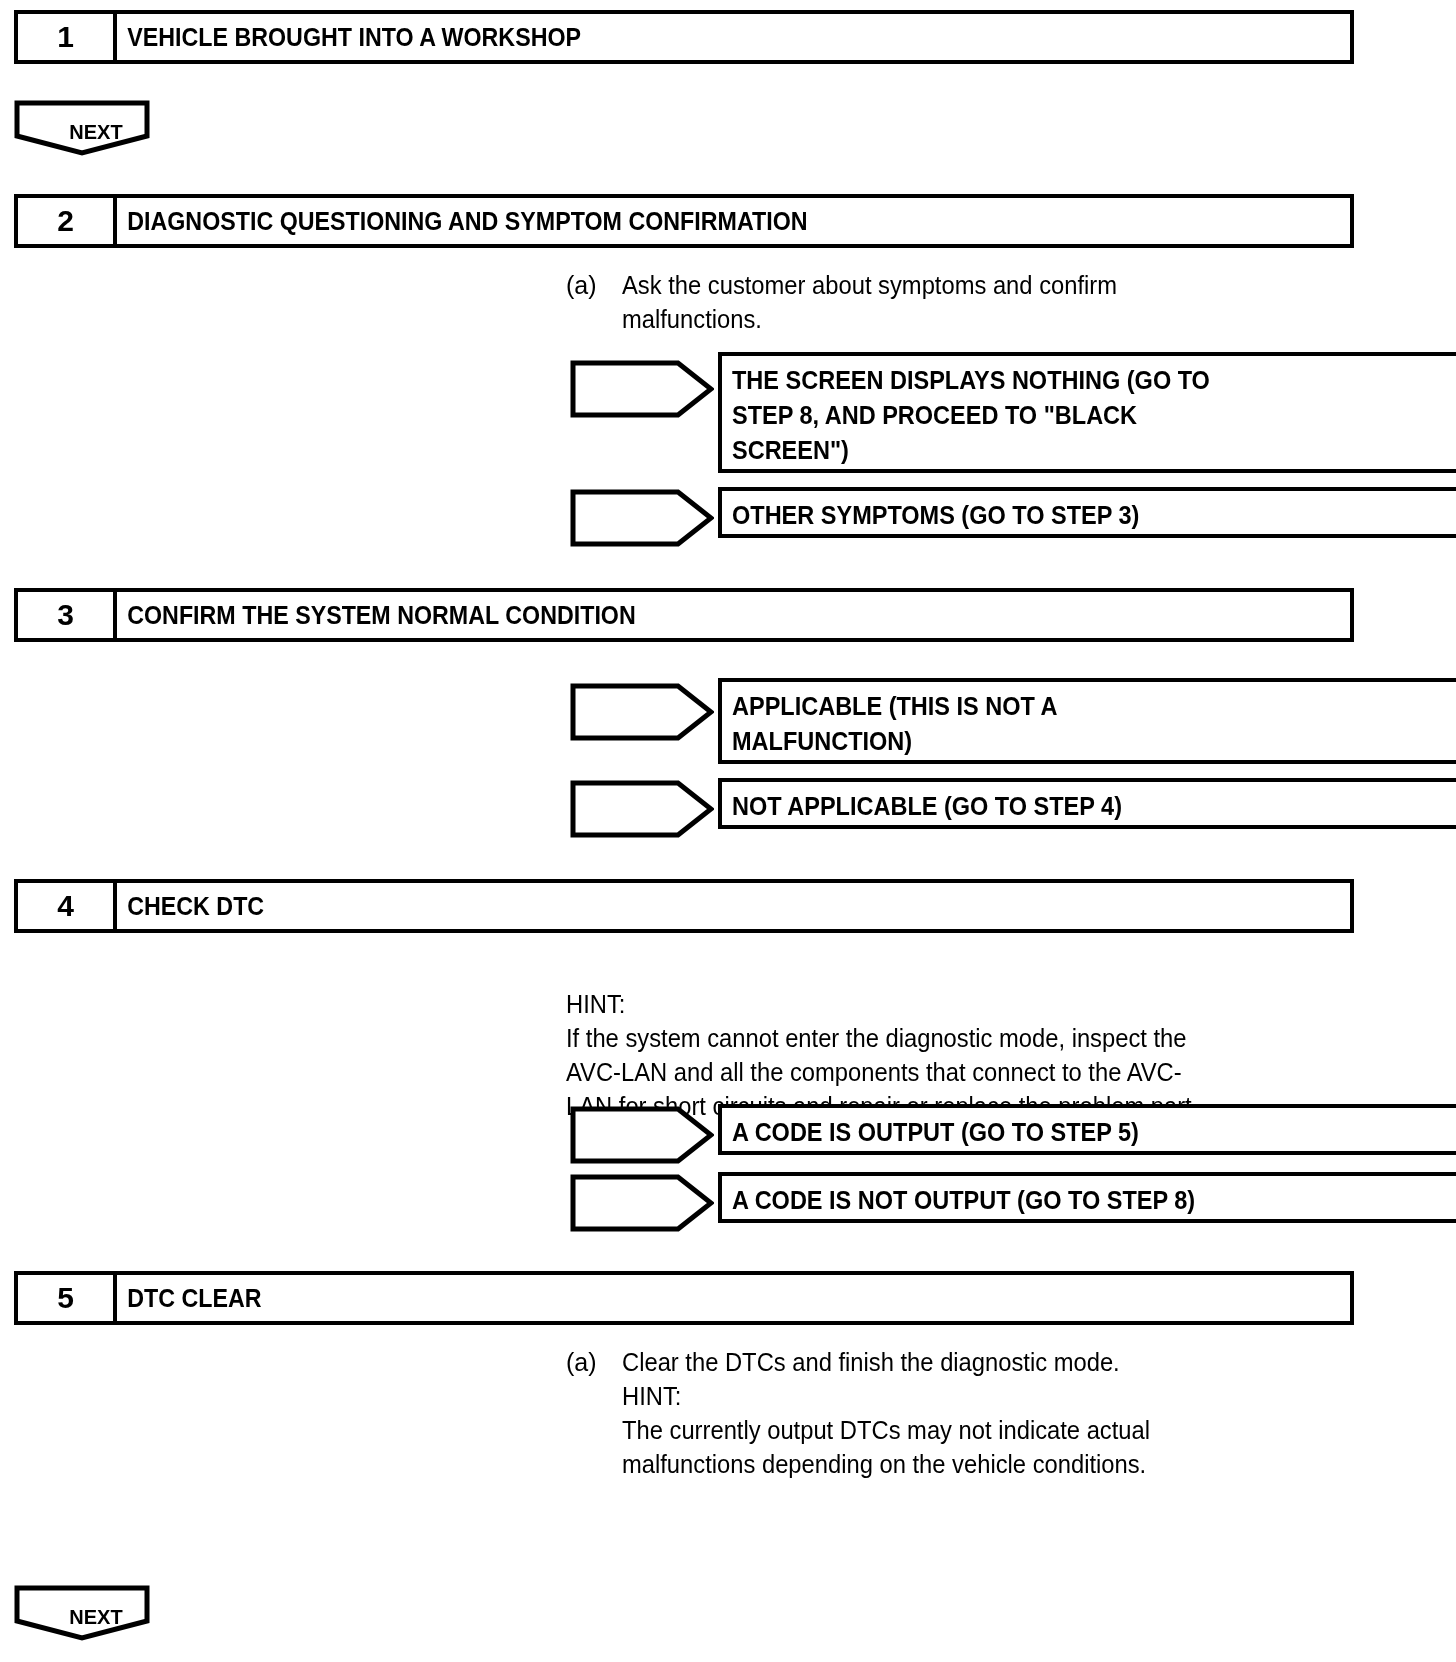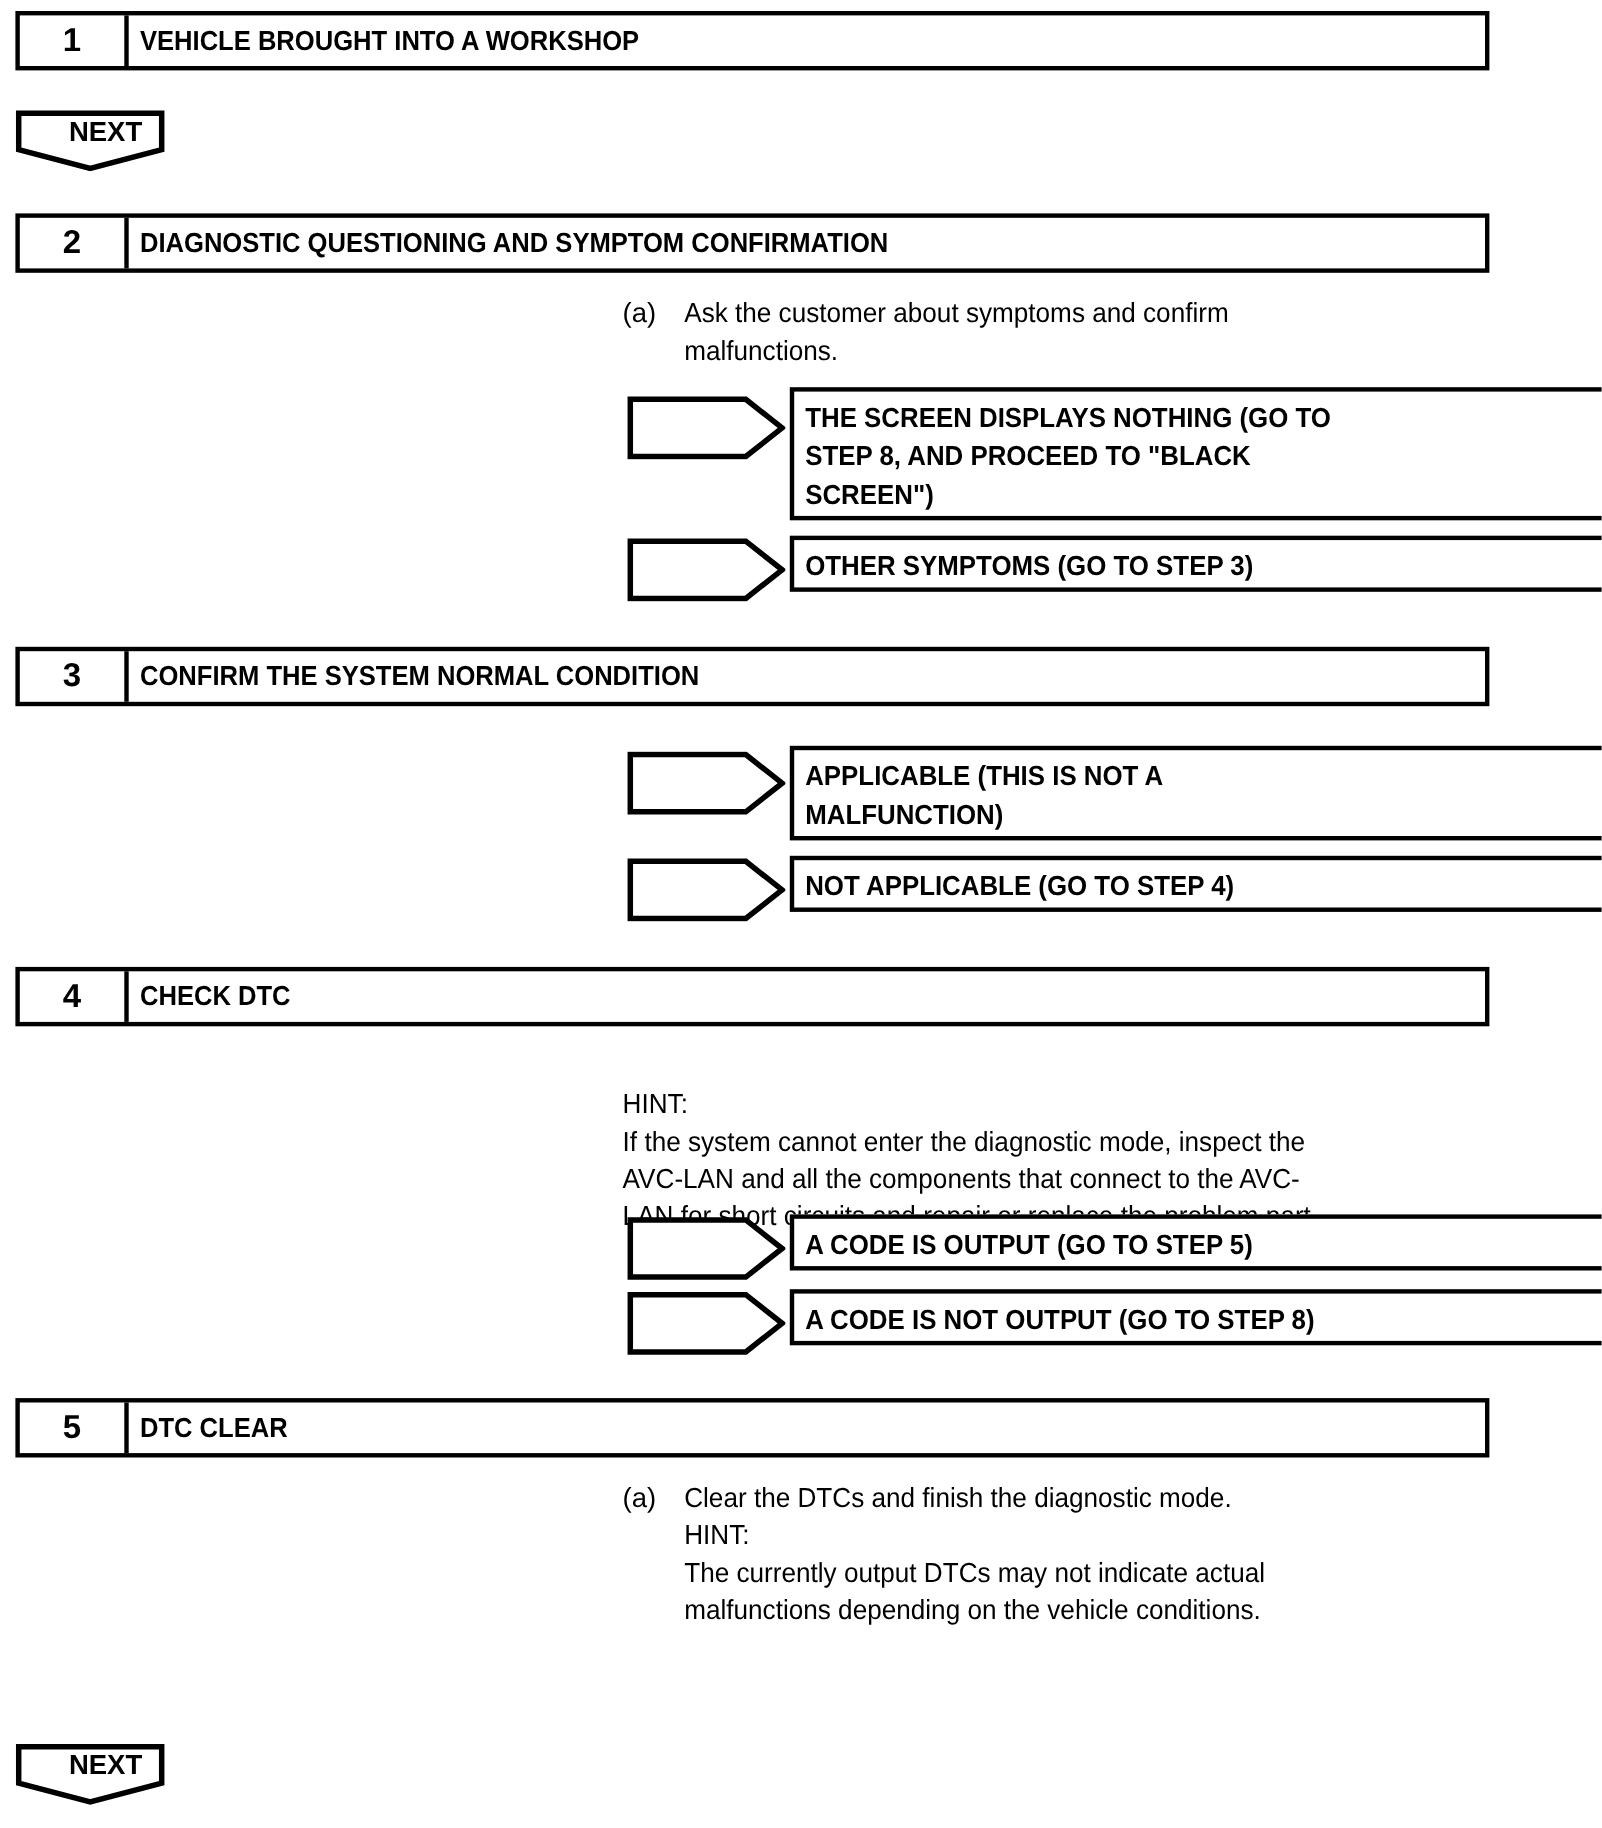--- a/index.html
+++ b/index.html
@@ -56,28 +56,28 @@
   
   .next-shape{
     position:absolute;
     left:14px;
     width:136px;
     height:56px;
   }
   .next-shape svg{display:block;width:136px;height:56px;}
   .next-label{
     position:absolute;
-    left:0;top:0;
+    left:0;top:12px;
     width:164px;
     height:40px;
     display:flex;
     align-items:center;
     justify-content:center;
     font-weight:bold;
-    font-size:25px;
+    font-size:20px;
     font-stretch:condensed;
     line-height:1;
     pointer-events:none;
   }
 
   
   .result-row{
     position:absolute;
     left:570px;
   }

